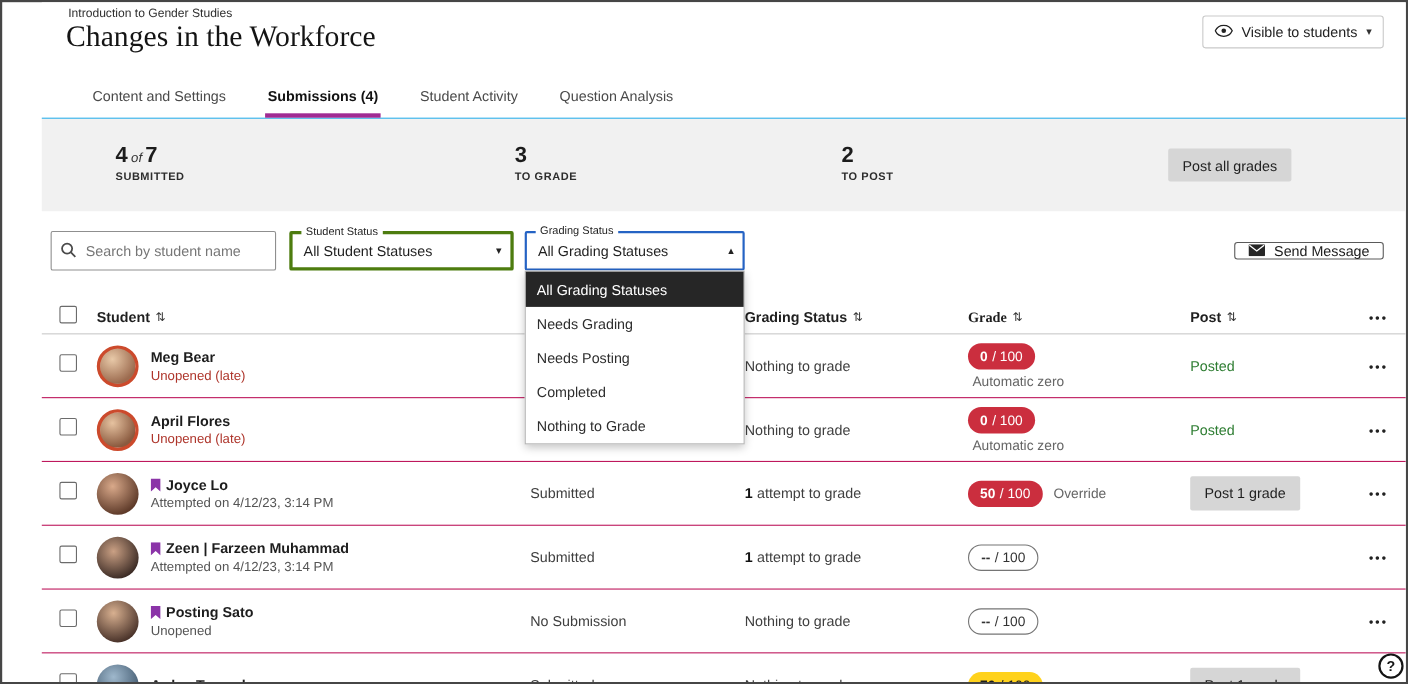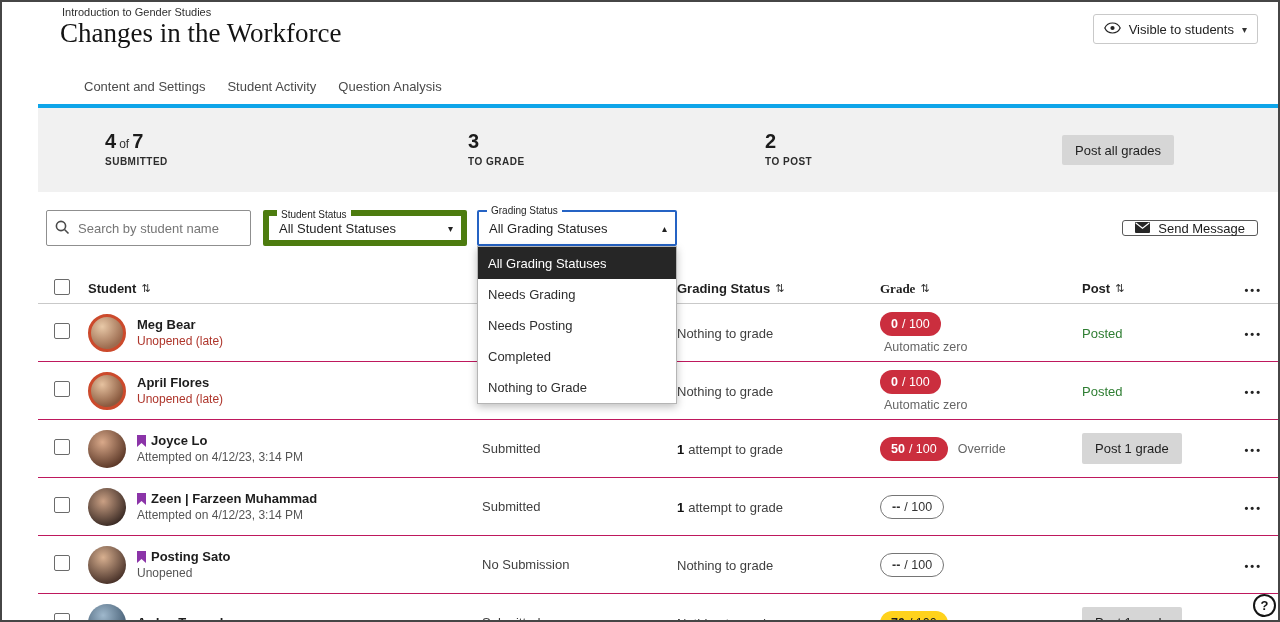--- a/index.html
+++ b/index.html
@@ -16,37 +16,37 @@
   .sb-label{color:#ececec;font-size:11px;left:3px;}
   .close-btn{position:absolute;left:4px;top:21px;width:27px;height:28px;background:var(--close-button);color:#fff;border:none;border-radius:3px;font-size:16px;line-height:1;cursor:pointer;padding:0;}
   
   .content{position:absolute;left:36px;top:0;right:0;bottom:0;background:#fff;display:flex;flex-direction:column;}
   .page-header{position:relative;height:70px;flex:none;}
   .breadcrumb{position:absolute;left:24px;top:4px;font-size:11px;color:#2f2f2f;cursor:pointer;}
   .page-title{position:absolute;left:22px;top:16px;margin:0;font-family:"Liberation Serif",serif;font-size:27px;font-weight:400;color:#141414;}
   .visibility-btn{position:absolute;right:20px;top:12px;height:30px;display:flex;align-items:center;gap:8px;background:#fff;border:1px solid #c9c9c9;border-radius:3px;padding:0 10px;font-size:13px;color:#222;cursor:pointer;font-family:inherit;}
   .caret{font-size:10px;color:#333;}
   
-  .tabs{height:36px;flex:none;border-bottom:4px solid #0ea5e9;display:flex;gap:18px;padding-left:44px;}
+  .tabs{height:36px;flex:none;border-bottom:1px solid #0ea5e9;display:flex;gap:34px;padding-left:44px;}
   .tab{display:flex;align-items:center;font-size:13px;color:#4a4a4a;border-bottom:4px solid transparent;padding:0 2px;cursor:pointer;}
   .tab.active{color:#111;font-weight:700;border-bottom-color:var(--accent);}
   
   .stats{height:84px;flex:none;background:#f1f1f1;position:relative;}
   .stat{position:absolute;top:22px;}
   .stat-num{font-size:20px;font-weight:700;color:#1c1c1c;}
-  .stat-num .of{font-size:12px;font-weight:400;color:#333;margin:0 3px;}
+  .stat-num .of{font-size:12px;font-weight:400;color:#333;margin:0 3px;font-style:italic;}
   .stat-label{font-size:10px;font-weight:700;letter-spacing:.5px;color:#2d2d2d;margin-top:3px;}
   .post-all-btn{position:absolute;right:104px;top:27px;height:30px;padding:0 13px;background:#d6d6d6;border:none;border-radius:2px;font-size:13px;color:#222;cursor:pointer;font-family:inherit;}
   
   .filters{flex:none;margin-top:18px;display:flex;align-items:center;padding:0 20px 0 8px;height:36px;position:relative;z-index:50;}
   .search-box{position:relative;width:205px;height:36px;flex:none;}
   .search-box input{width:100%;height:100%;border:1px solid #8f8f8f;border-radius:2px;padding:0 8px 0 31px;font-size:13px;color:#222;font-family:inherit;}
   .search-box input::placeholder{color:#767676;}
   .search-icon{position:absolute;left:9px;top:10px;}
-  .combo{position:relative;flex:none;height:36px;border:6px solid #4d7c0f;border-radius:2px;background:#fff;display:flex;align-items:center;padding:0 24px 0 10px;cursor:pointer;}
+  .combo{position:relative;flex:none;height:36px;border:3px solid #4d7c0f;border-radius:2px;background:#fff;display:flex;align-items:center;padding:0 24px 0 10px;cursor:pointer;}
   .combo-label{position:absolute;top:-7px;left:8px;background:#fff;padding:0 4px;font-size:10px;color:#1f1f1f;white-space:nowrap;}
   .combo-value{font-size:13px;color:#1f1f1f;white-space:nowrap;}
   .combo-caret{position:absolute;right:8px;top:50%;transform:translateY(-50%);font-size:10px;color:#222;}
   .combo.student{width:204px;margin-left:12px;}
   .combo.grading{width:200px;margin-left:10px;border:2px solid var(--focus-blue);}
   .send-btn{margin-left:auto;height:16px;display:flex;align-items:center;gap:8px;background:#fff;border:1px solid #5a5a5a;border-radius:3px;padding:0 12px;font-size:13px;color:#1a1a1a;cursor:pointer;font-family:inherit;}
   .dropdown-panel{position:absolute;top:calc(100% + 2px);left:-2px;width:200px;background:#fff;border:1px solid #b5b5b5;box-shadow:0 3px 8px rgba(0,0,0,.25);z-index:60;}
   .dd-option{height:31px;display:flex;align-items:center;padding:0 10px;font-size:13px;color:#2e2e2e;cursor:pointer;}
   .dd-option.selected{height:32px;background:#262626;color:#fff;}
   
@@ -111,20 +111,21 @@
               <path d="M8.5 1C5 1 2.1 3.2.8 6c1.3 2.8 4.2 5 7.7 5s6.4-2.2 7.7-5C14.9 3.2 12 1 8.5 1Z" fill="none" stroke="#222" stroke-width="1.2"></path>
               <circle cx="8.5" cy="6" r="2.1" fill="#222"></circle>
             </svg></span>
         <span>Visible to students</span>
         <span class="caret">▾</span>
       </button>
     </header>
 
     <nav class="tabs">
       <span class="tab">Content and Settings</span>
+      <span class="tab active">Submissions (4)</span>
       <span class="tab">Student Activity</span>
       <span class="tab">Question Analysis</span>
     </nav>
 
     <section class="stats">
       <div class="stat" style="left:67px">
         <div class="stat-num"><span>4</span><span class="of">of</span><span>7</span></div>
         <div class="stat-label">SUBMITTED</div>
       </div>
       <div class="stat" style="left:430px">

